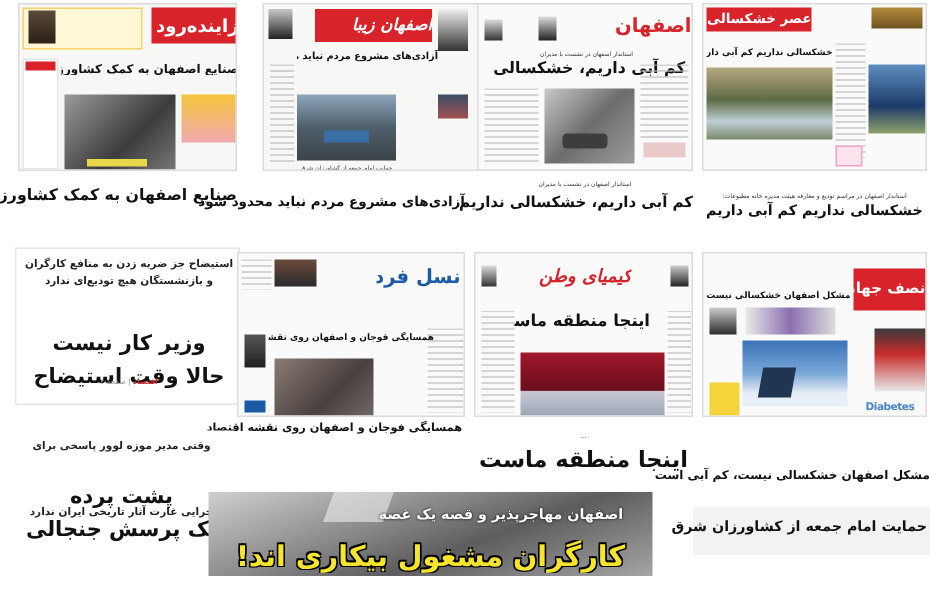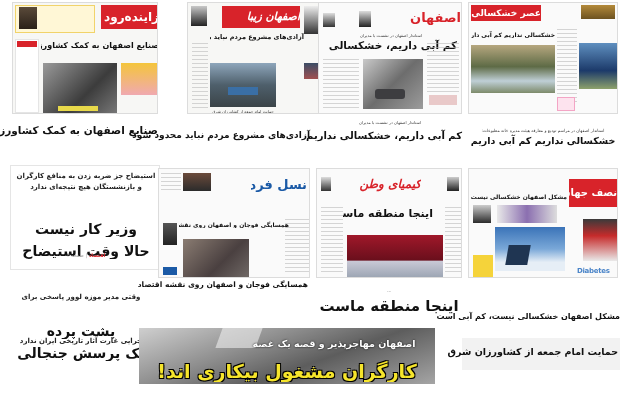--- a/index.html
+++ b/index.html
@@ -23,21 +23,21 @@
   <div class="mast" style="left:88px;top:2px;width:58px;height:24px;background:#d8232a;font-size:12px;line-height:24px;">زاینده‌رود</div>
   <div class="hl" style="left:28px;top:38px;width:118px;font-size:8px;">صنایع اصفهان به کمک کشاورزان می‌روند</div>
   <div class="box" style="left:2px;top:36px;width:24px;height:74px;"></div>
   <div class="abs" style="left:4px;top:38px;width:20px;height:6px;background:#d8232a;"></div>
   <div class="photo" style="left:30px;top:60px;width:74px;height:50px;background:linear-gradient(135deg,#9a9a9a,#3c3c3c 60%,#777);"></div>
   <div class="abs" style="left:45px;top:103px;width:40px;height:5px;background:#e8d94a;"></div>
   <div class="photo" style="left:108px;top:60px;width:38px;height:32px;background:linear-gradient(#f4c53b,#f0a9b0);"></div>
 </div>
 <div class="caption" style="left:2px;top:124px;width:156px;font-size:10.5px;">صنایع اصفهان به کمک کشاورزان می‌روند</div>
 
-<div class="paper" style="left:187px;top:2px;width:152px;height:112px;">
+<div class="paper" style="left:175px;top:2px;width:152px;height:112px;">
   <div class="photo" style="left:3px;top:3px;width:16px;height:20px;background:linear-gradient(#c8c8c8,#222);"></div>
   <div class="mast" style="left:34px;top:3px;width:78px;height:22px;background:#d8232a;font-size:11px;line-height:22px;font-style:italic;">اصفهان زیبا</div>
   <div class="photo" style="left:116px;top:3px;width:20px;height:28px;background:linear-gradient(#eee,#333);"></div>
   <div class="hl" style="left:22px;top:30px;width:94px;font-size:6.5px;">آزادی‌های مشروع مردم نباید محدود شود</div>
   <div class="col" style="left:4px;top:40px;width:16px;height:66px;"></div>
   <div class="photo" style="left:22px;top:60px;width:66px;height:44px;background:linear-gradient(180deg,#8ea6bb,#4e5f6b 50%,#3b4448);"></div>
   <div class="abs" style="left:40px;top:84px;width:30px;height:8px;background:#3a6fa6;"></div>
   <div class="photo" style="left:116px;top:60px;width:20px;height:16px;background:linear-gradient(#3b4d66,#a05050);"></div>
   <div class="sub" style="left:22px;top:106px;width:66px;font-size:4px;">حمایت امام جمعه از کشاورزان شرق</div>
 </div>
@@ -65,21 +65,21 @@
   <div class="photo" style="left:2px;top:42px;width:84px;height:48px;background:linear-gradient(180deg,#b6a77f,#5e6b46 45%,#bfcfd6 75%,#7d8a6a);"></div>
   <div class="col" style="left:88px;top:26px;width:20px;height:76px;"></div>
   <div class="photo" style="left:110px;top:40px;width:38px;height:46px;background:linear-gradient(180deg,#5f8fbf,#1c3a6a 60%,#8da16a);"></div>
   <div class="box" style="left:88px;top:94px;width:18px;height:14px;background:#fde3ee;border-color:#f3a5c5;"></div>
 </div>
 <div class="sub" style="left:468px;top:128px;width:150px;font-size:4.2px;">استاندار اصفهان در مراسم تودیع و معارفه هیئت مدیره خانه مطبوعات:</div>
 <div class="caption" style="left:468px;top:135px;width:150px;font-size:9.5px;">خشکسالی نداریم کم آبی داریم</div>
 
 <div class="box" style="left:10px;top:165px;width:150px;height:105px;background:#fff;">
   <div class="sub" style="left:4px;top:6px;width:142px;font-size:7px;font-weight:bold;color:#222;">استیضاح جز ضربه زدن به منافع کارگران</div>
-  <div class="sub" style="left:4px;top:17px;width:142px;font-size:7px;font-weight:bold;color:#222;">و بازنشستگان هیچ نتیجه‌ای ندارد</div>
+  <div class="sub" style="left:4px;top:17px;width:142px;font-size:7px;font-weight:bold;color:#222;">و بازنشستگان هیچ تودیع‌ای ندارد</div>
   <div class="hl" style="left:2px;top:33px;width:146px;font-size:14px;margin-top:44px;">حالا وقت استیضاح</div>
   <div class="hl" style="left:2px;top:55px;width:146px;font-size:14px;">وزیر کار نیست</div>
   <div class="abs" style="left:40px;top:86px;width:70px;direction:rtl;text-align:center;font-size:5px;color:#999;">
     <span style="color:#d8232a;font-weight:bold;">اقتصاد</span>
     <span>|</span>
     <span>صفحه ۴</span>
   </div>
 </div>
 
 <div class="paper" style="left:158px;top:168px;width:152px;height:110px;background:#fafafa;">

